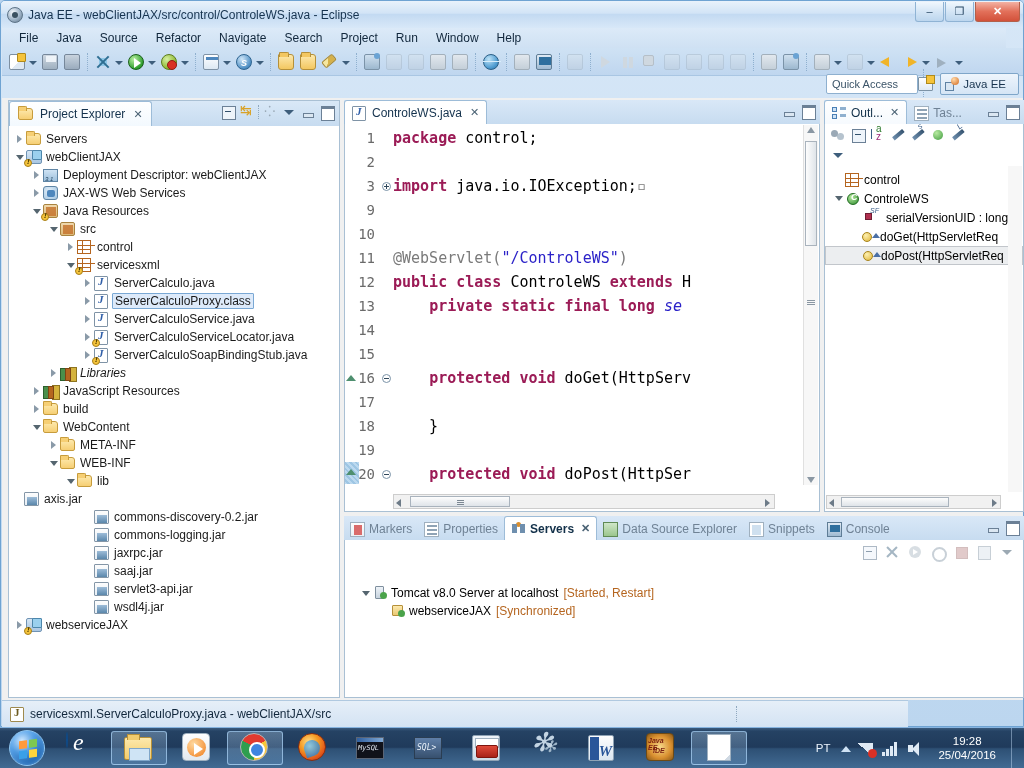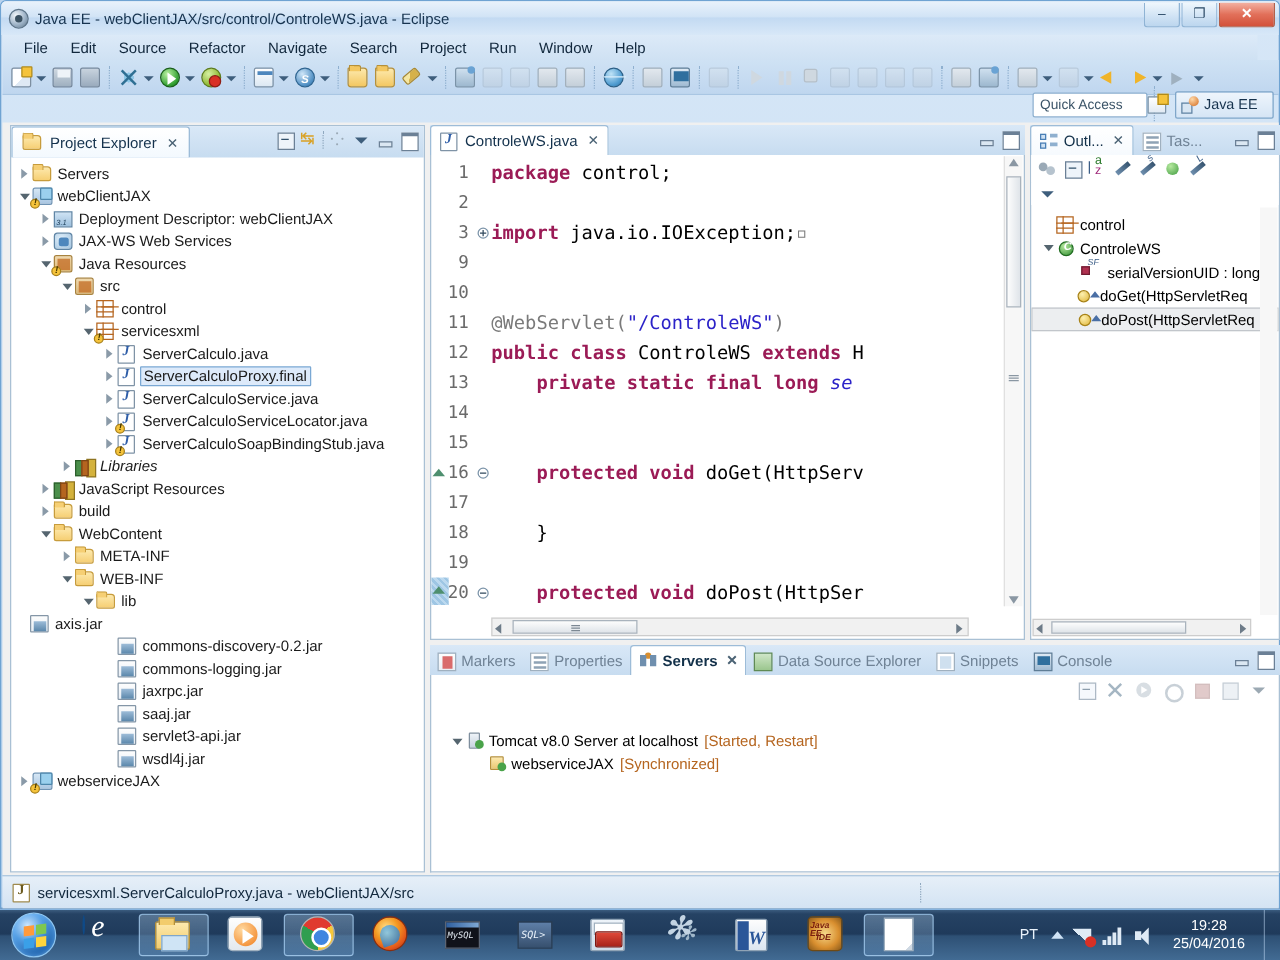--- a/index.html
+++ b/index.html
@@ -332,21 +332,21 @@
   .srow { display:flex; align-items:center; height:18px; font-size:12px; white-space:nowrap;}
   .si { width:16px; height:16px; position:relative; flex:none; margin-right:3px;}
   .si-srv{position:absolute;left:3px;top:1px;width:9px;height:13px;background:linear-gradient(to bottom,#eef3f8,#c7d3de);border:1px solid #7f8f9e;border-radius:1px;}
   .si-srv::after{content:'';position:absolute;right:-4px;bottom:-1px;width:7px;height:7px;border-radius:50%;background:#4aa34a;}
   .si-mod{position:absolute;left:2px;top:2px;width:11px;height:11px;background:linear-gradient(to bottom,#fde9ad,#e9c873);border:1px solid #b5903a;border-radius:1px;}
   .si-mod::after{content:'';position:absolute;right:-3px;bottom:-2px;width:7px;height:7px;border-radius:50%;background:#4aa34a;}
   .stat { color:#b5651f;text-align:center; }
 
   
   .statusbar {
-    position:absolute; left:1px; top:699px; width:1021px; height:27px;
+    position:absolute; left:1px; top:699px; width:906px; height:27px;
     background:linear-gradient(to bottom,#e6eff8,#d3e3f3);
     display:flex; align-items:center; gap:6px; padding-left:8px;
     border-top:1px solid #b0c9e0;
     font-size:12px; color:#11273c;
   }
   .sb-ico { width:14px; height:15px; background:#fff; border:1px solid #9f8a4e; position:relative; border-radius:1px;}
   .sb-ico::after{content:'J';position:absolute;left:3px;top:-2px;font-size:11px;font-weight:bold;color:#6b5a1f;font-family:"Liberation Serif",serif;}
   .sb-grip{position:absolute; left:735px; top:705px; width:1px; height:16px; border-left:1px dotted #8fa8bf;}
 
   
@@ -449,21 +449,21 @@
       <div class="title-text">Java EE - webClientJAX/src/control/ControleWS.java - Eclipse</div>
       <div class="wbtns">
         <div class="wbtn">–</div>
         <div class="wbtn">❐</div>
         <div class="wbtn close">✕</div>
       </div>
     </div>
 
     <div class="menubar">
       <div class="menu-item">File</div>
-      <div class="menu-item">Edit</div>
+      <div class="menu-item">Java</div>
       <div class="menu-item">Source</div>
       <div class="menu-item">Refactor</div>
       <div class="menu-item">Navigate</div>
       <div class="menu-item">Search</div>
       <div class="menu-item">Project</div>
       <div class="menu-item">Run</div>
       <div class="menu-item">Window</div>
       <div class="menu-item">Help</div>
     </div>
 
@@ -691,21 +691,21 @@
               <span class="ti">
                 <i class="ti-javaf" style="position: absolute;"></i>
               </span>
               <span class="lbl">ServerCalculo.java</span>
             </div>
             <div class="trow sel" style="padding-left: 72px;">
               <span class="twist closed"></span>
               <span class="ti">
                 <i class="ti-javaf" style="position: absolute;"></i>
               </span>
-              <span class="lbl">ServerCalculoProxy.final</span>
+              <span class="lbl">ServerCalculoProxy.class</span>
             </div>
             <div class="trow" style="padding-left: 72px;">
               <span class="twist closed"></span>
               <span class="ti">
                 <i class="ti-javaf" style="position: absolute;"></i>
               </span>
               <span class="lbl">ServerCalculoService.java</span>
             </div>
             <div class="trow" style="padding-left: 72px;">
               <span class="twist closed"></span>

